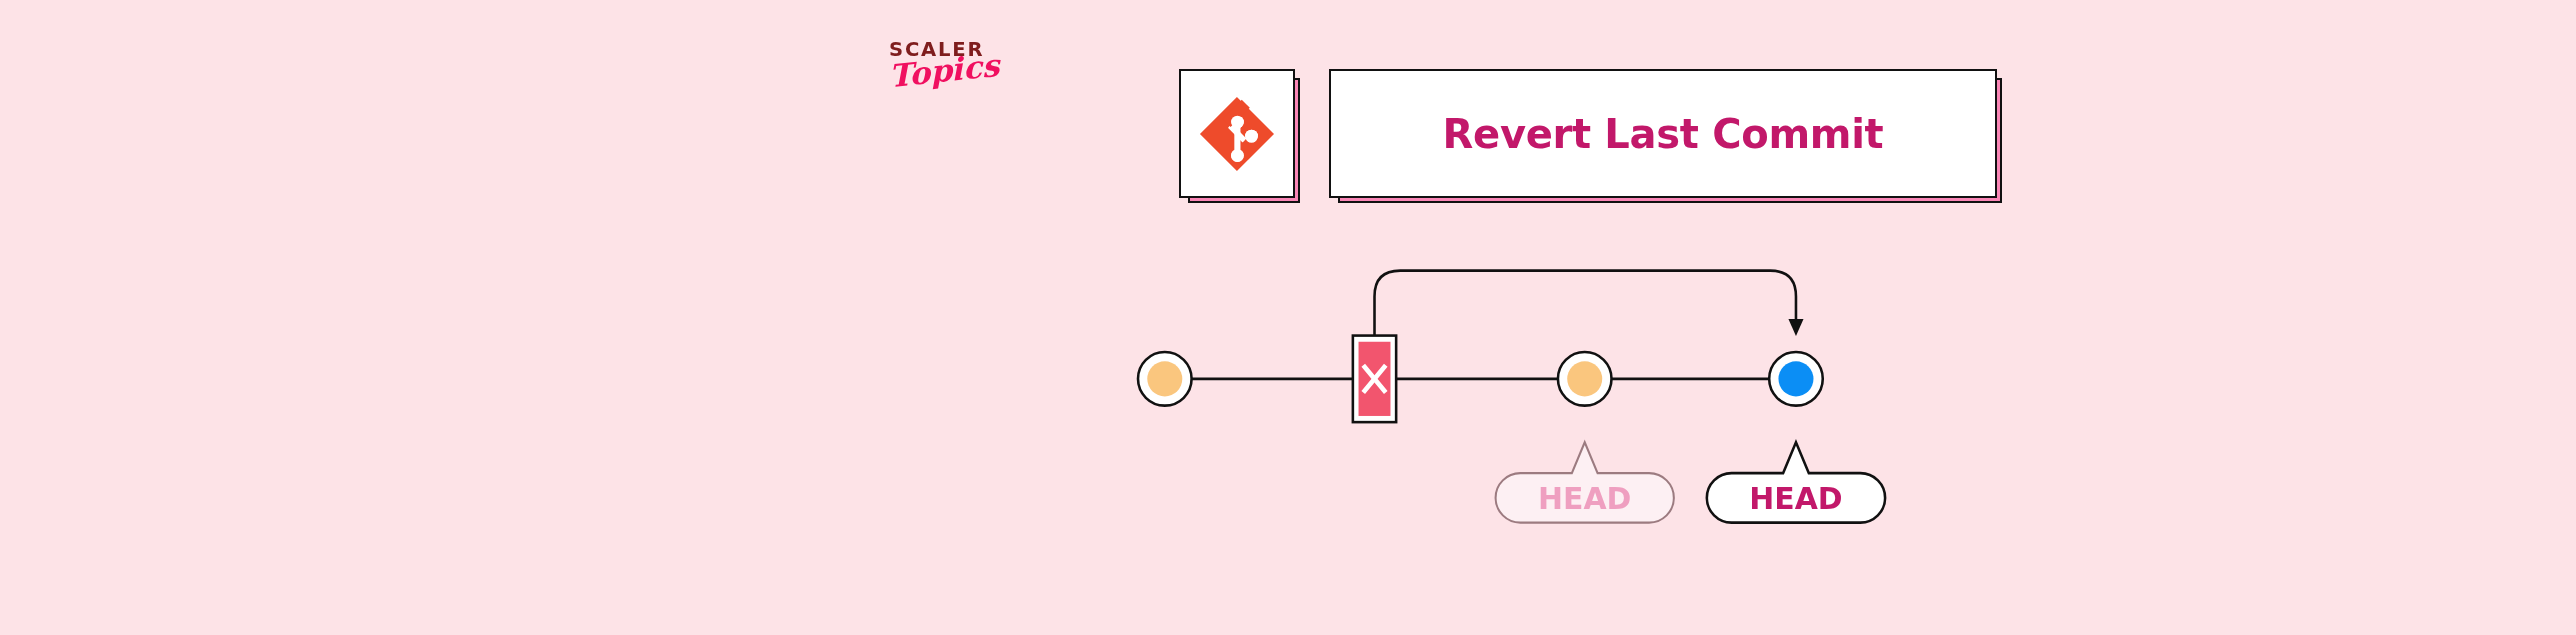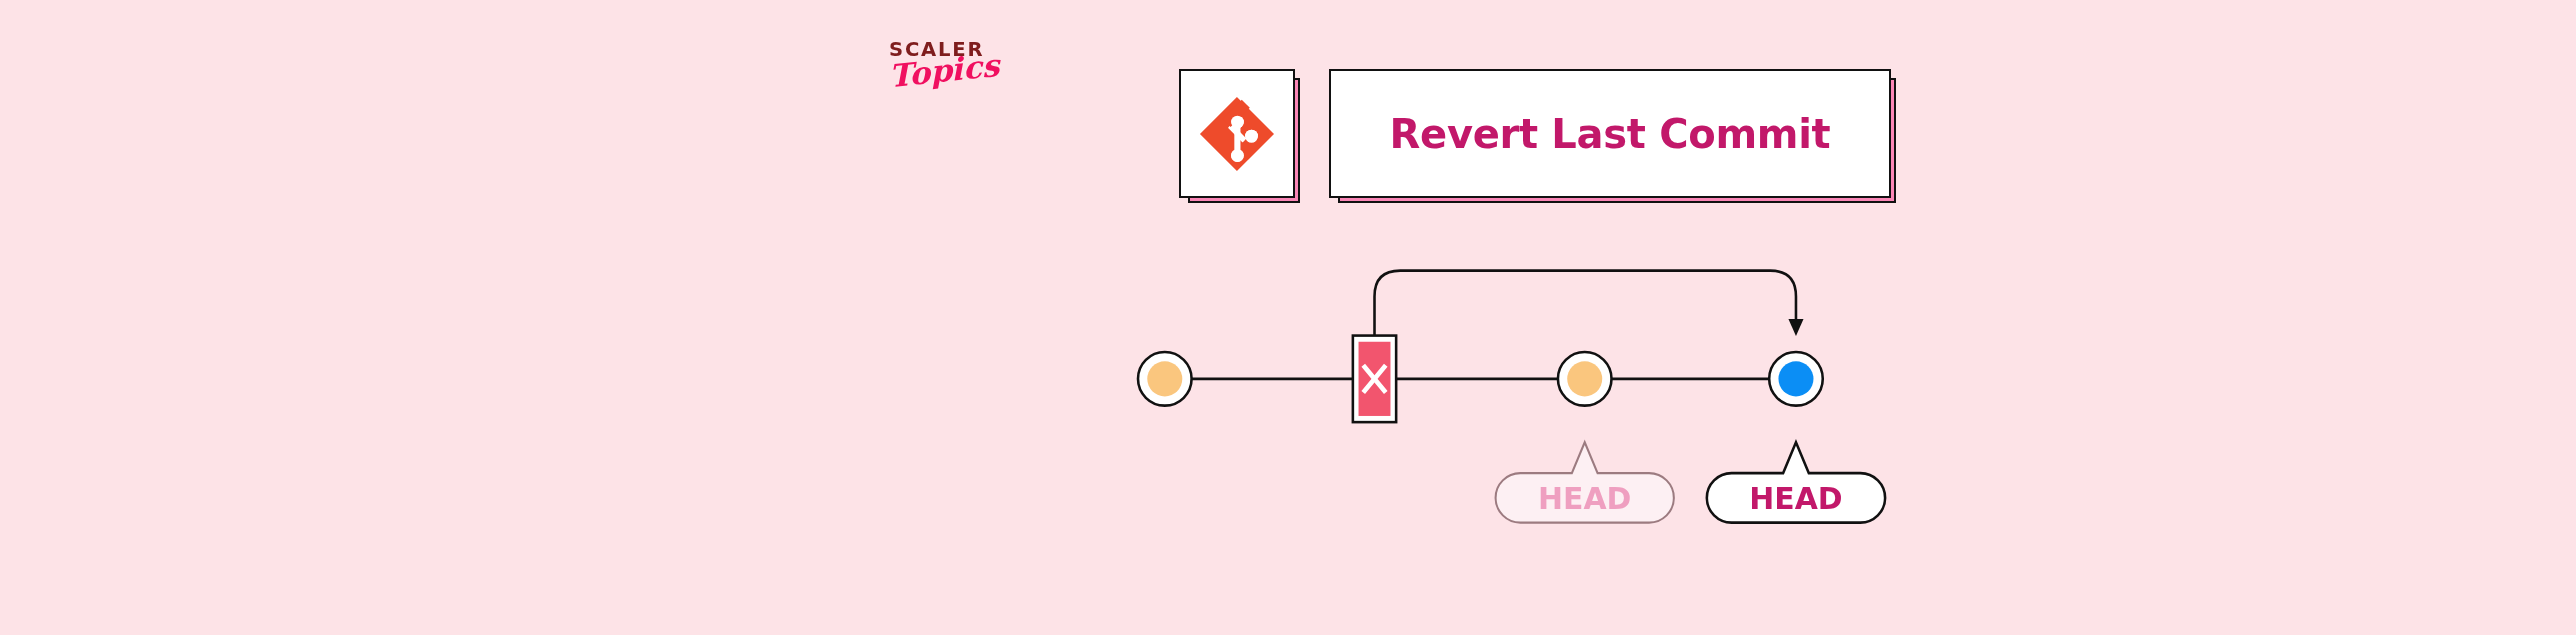--- a/index.html
+++ b/index.html
@@ -91,21 +91,21 @@
     display: flex;
     align-items: center;
     justify-content: center;
   }
   .git-badge svg { display: block; }
 
   .title-box {
     position: absolute;
     left: 150px;
     top: 0;
-    width: 562px;
+    width: 668px;
     height: 129px;
     display: flex;
     align-items: center;
     justify-content: center;
   }
   .title-text {
     font-family: "DejaVu Sans", sans-serif;
     font-weight: bold;
     font-size: 40px;
     color: #c2186a;

